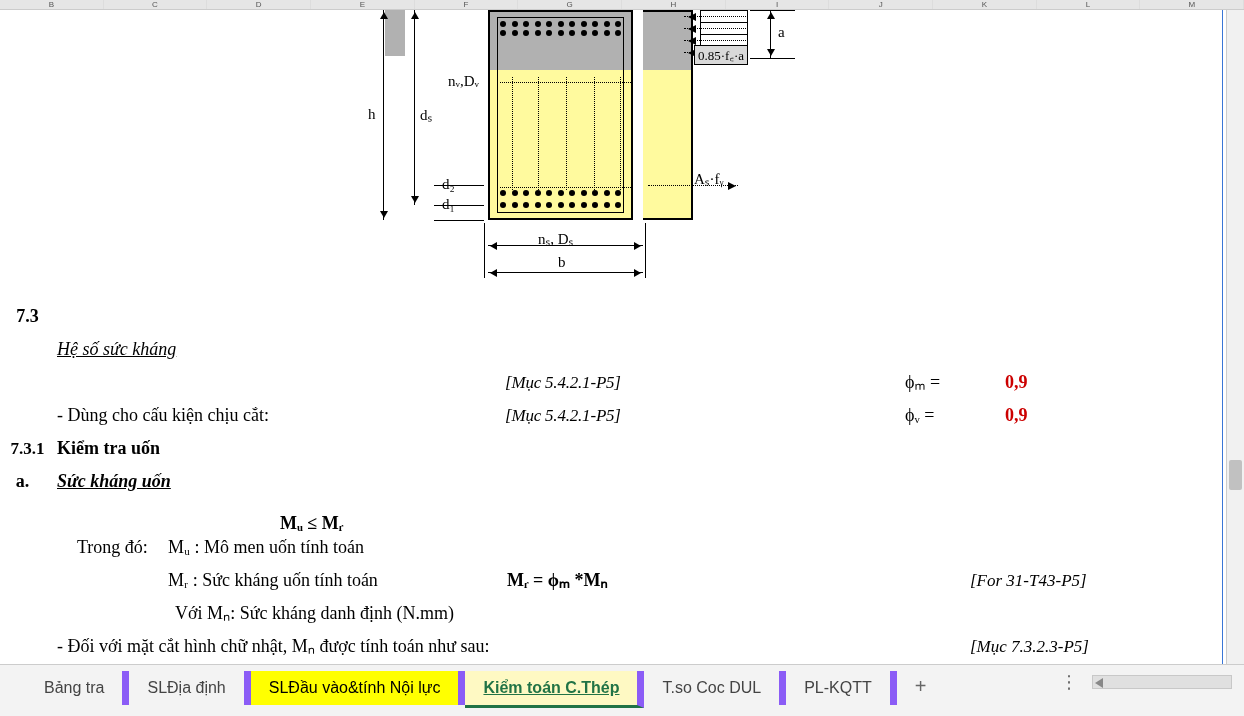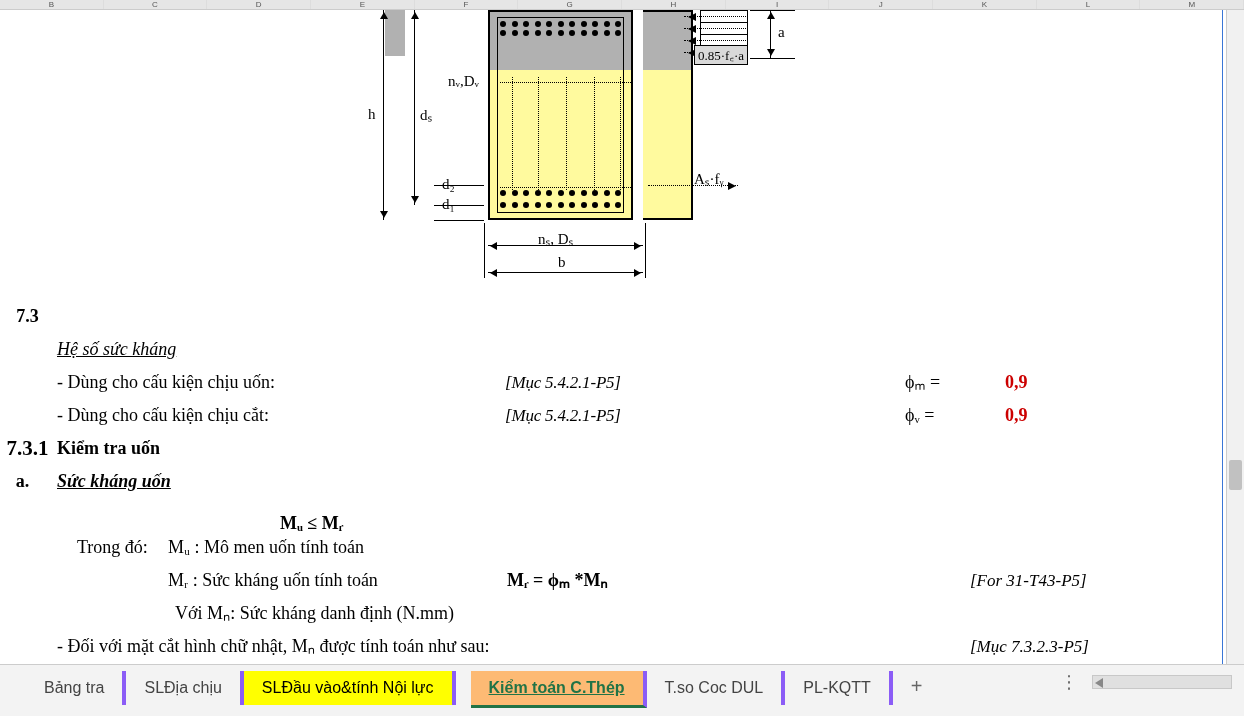--- a/index.html
+++ b/index.html
@@ -233,32 +233,31 @@
     border-top: 1px solid #ccc;
     display: flex;
     align-items: flex-start;
     padding: 6px 0 0 26px;
     font-family: "Segoe UI", Arial, sans-serif;
     font-size: 16px;
     color: #444;
   }
   .tab {
     padding: 8px 18px;
-    border-right: 4px solid #8b5cf6;
+    border-right: 7px solid #8b5cf6;
     cursor: pointer;
     white-space: nowrap;
   }
   .tab.hl-yel { background: #ffff00; color: #000; }
   .tab.active {
-    background: #fdba74;
+    background: #fef9c3;
     color: #217346;
     font-weight: bold;
     border-bottom: 3px solid #217346;
     text-decoration: underline;
-    margin-left: 15px;
   }
   .tab.add {
     font-size: 20px;
     color: #666;
     padding: 4px 18px;
     border-right: none;
   }
   .tab-rt {
     margin-left: auto;
     display: flex;
@@ -432,35 +431,34 @@
 
     <div class="row">
       <span class="c1">7.3</span>
     </div>
 
     <div class="row">
       <span class="c2 ital und">Hệ số sức kháng</span>
     </div>
 
     <div class="row">
-      <span class="c2">- Dùng cho cấu kiện chịu uốn:</span>
       <span class="c3">[Mục 5.4.2.1-P5]</span>
       <span class="c4">ϕₘ  =</span>
       <span class="c5">0,9</span>
     </div>
 
     <div class="row">
       <span class="c2">- Dùng cho cấu kiện chịu cắt:</span>
       <span class="c3">[Mục 5.4.2.1-P5]</span>
       <span class="c4">ϕᵥ  =</span>
       <span class="c5">0,9</span>
     </div>
 
     <div class="row">
-      <span class="c1" style="font-size:21px;">7.3.1</span>
+      <span class="c1" style="font-size:17px;">7.3.1</span>
       <span class="c2 bold">Kiểm tra uốn</span>
     </div>
 
     <div class="row">
       <span class="c1" style="left:-5px;">a.</span>
       <span class="c2 bold ital und">Sức kháng uốn</span>
     </div>
 
     <div class="row">
       <span class="bold" style="position:absolute; left:275px;margin-top:9px;">Mᵤ ≤ Mᵣ</span>
@@ -484,21 +482,21 @@
     <div class="row">
       <span class="c2">- Đối với mặt cắt hình chữ nhật, Mₙ được tính toán như sau:</span>
       <span class="c6">[Mục 7.3.2.3-P5]</span>
     </div>
 
   </div>
 </div>
 
 <div class="tabs">
   <div class="tab">Bảng tra</div>
-  <div class="tab">SLĐịa chịu</div>
+  <div class="tab">SLĐịa định</div>
   <div class="tab hl-yel">SLĐầu vào&amp;tính Nội lực</div>
   <div class="tab active">Kiểm toán C.Thép</div>
   <div class="tab">T.so Coc DUL</div>
   <div class="tab">PL-KQTT</div>
   <div class="tab add">+</div>
   <div class="tab-rt">
     <span class="dots3">⋮</span>
     <div class="htrack">
       <div class="tri"></div>
     </div>

